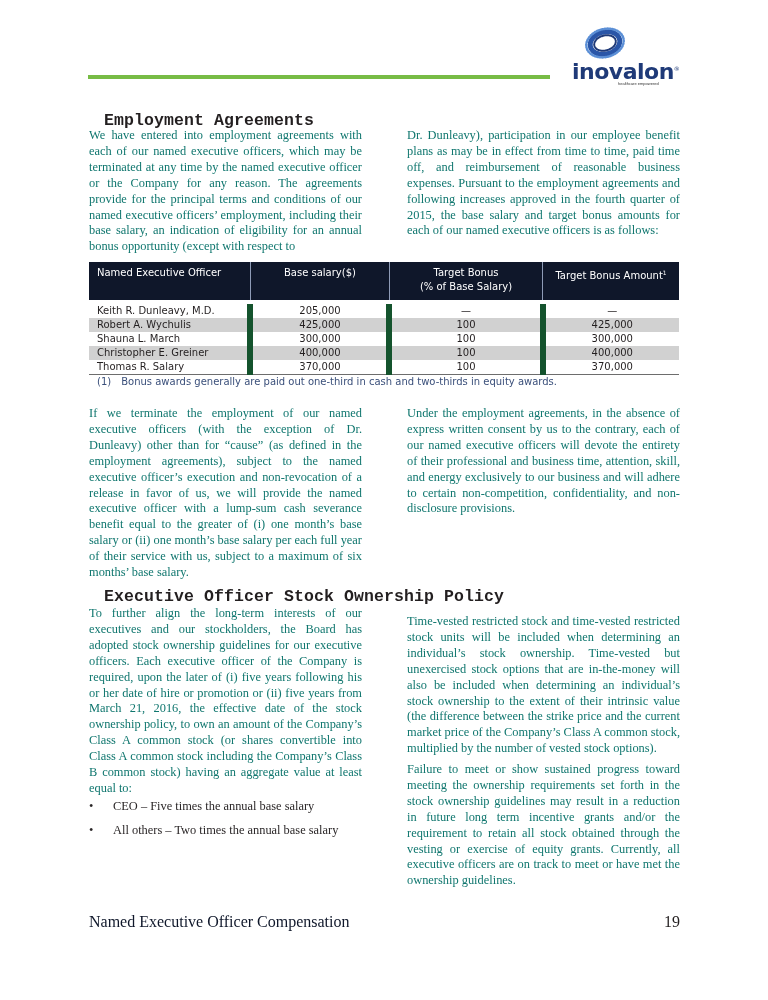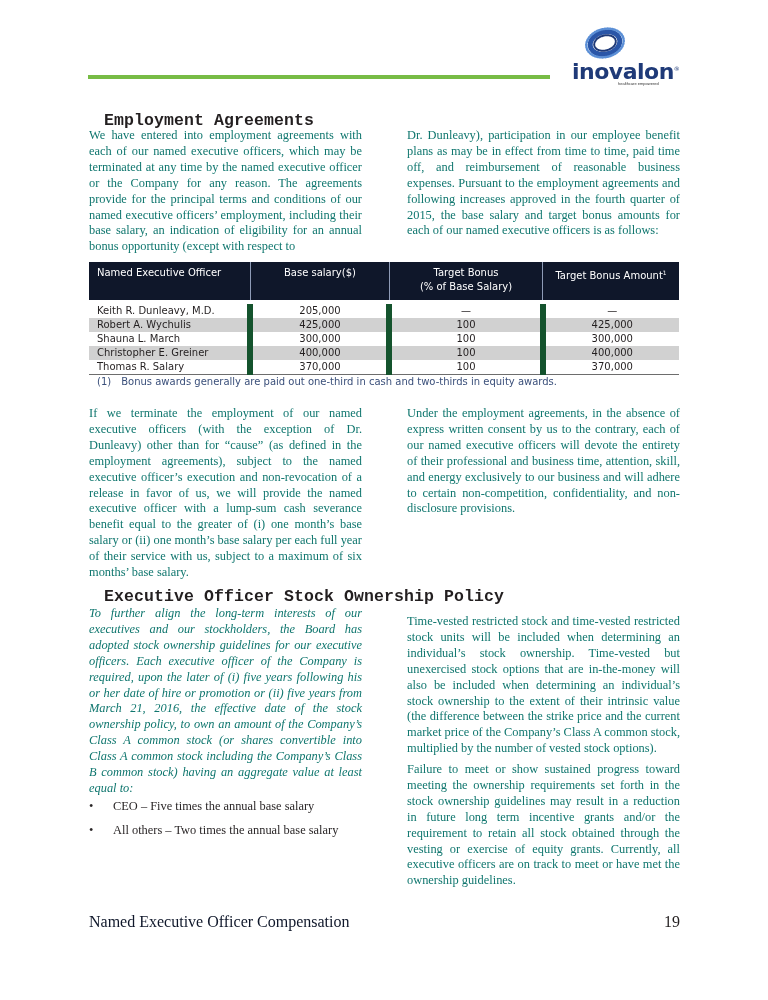--- a/index.html
+++ b/index.html
@@ -15,21 +15,21 @@
     h2 { position: absolute; margin: 15px; font-family: Liberation Mono, monospace; font-weight: bold; font-size: 16.5px; color: #231f20; letter-spacing: 0.1px; }
     #h-emp { left: 89px; top: 96px; }
     #h-stock { left: 89px; top: 572px; }
 
     .para { position: absolute; width: 273px; font-family: "Liberation Serif", serif; font-size: 12.4px; line-height: 15.9px; text-align: justify; color: #0f766e; margin: 0; }
 
     #p1 { left: 89px; top: 128px; }
     #p2 { left: 407px; top: 128px; }
     #p3 { left: 89px; top: 406px; }
     #p4 { left: 407px; top: 406px; }
-    #p5 { left: 89px; top: 606px; font-style: italic; }
+    #p5 { left: 89px; top: 606px; }
     #p6 { left: 407px; top: 606px; margin-top: 8px; }
     #p7 { left: 407px; top: 762px; }
 
     .bullets { position: absolute; left: 89px; top: 798px; width: 290px; margin: 0; padding: 0; list-style: none; font-family: "Liberation Serif", serif; font-size: 12.4px; color: #2a2627; }
     .bullets li { position: relative; padding-left: 24px; height: 24px; line-height: 16px; }
     .bullets li .dot { position: absolute; left: 0; top: 0; }
 
     .tbl { position: absolute; left: 89px; top: 262px; width: 590px; border-collapse: collapse; font-family: "DejaVu Sans", sans-serif; font-size: 10px; color: #231f20; }
     .tbl thead th { background: #0f172a; color: #ffffff; font-weight: normal; height: 34px; vertical-align: top; padding: 4px 6px 0 6px; line-height: 14px; border-right: 1px solid #8e9bb6; }
     .tbl thead th:last-child { border-right: none; }

